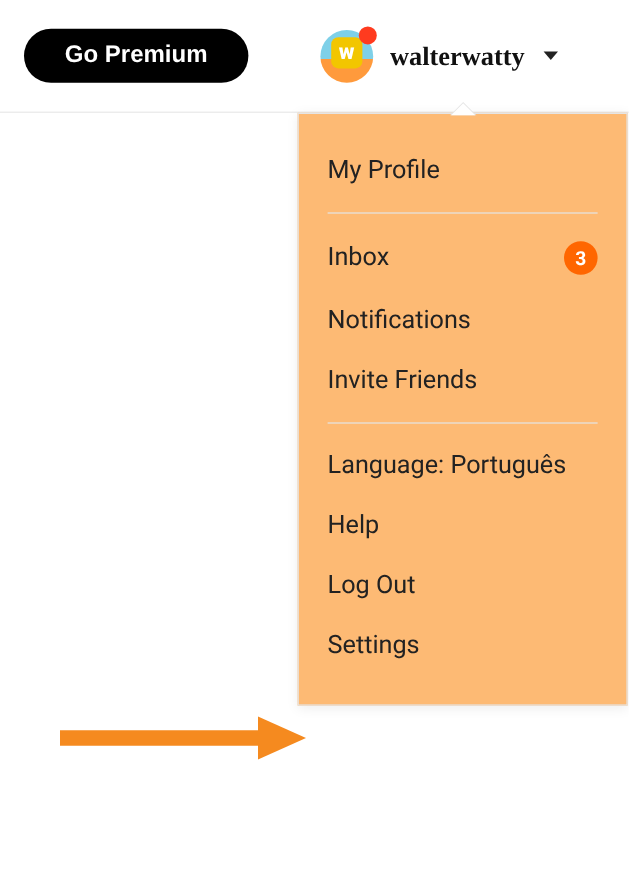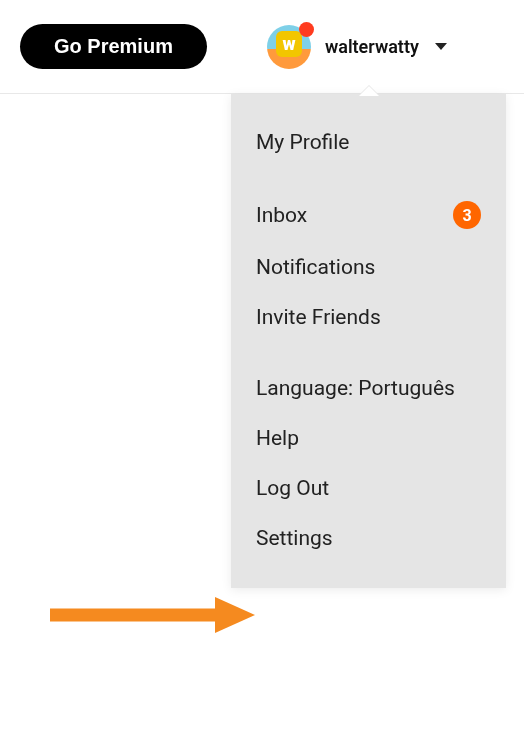--- a/index.html
+++ b/index.html
@@ -69,38 +69,39 @@
     .avatar-dot {
       position: absolute;
       top: -3px;
       right: -3px;
       width: 15px;
       height: 15px;
       background: #ff3b1f;
       border-radius: 50%;
     }
     .username {
-      font-size: 18px;
+      font-size: 22px;
       font-weight: 600;
       color: #111;
+      font-family: Liberation Serif, serif;
     }
     .caret {
       width: 0;
       height: 0;
       border-left: 6px solid transparent;
       border-right: 6px solid transparent;
       border-top: 7px solid #222;
       margin-left: 2px;
     }
     .dropdown {
       position: absolute;
       top: 94px;
-      right: 18px;
+      right: 1px;
       width: 275px;
-      background: #e5e5e5;
+      background: #fdba74;
       border: 1px solid #e5e5e5;
       box-shadow: 0 2px 10px rgba(0,0,0,0.08);
       padding: 22px 0 24px 0;
     }
     .dropdown::before {
       content: "";
       position: absolute;
       top: -10px;
       right: 125px;
       width: 0;

